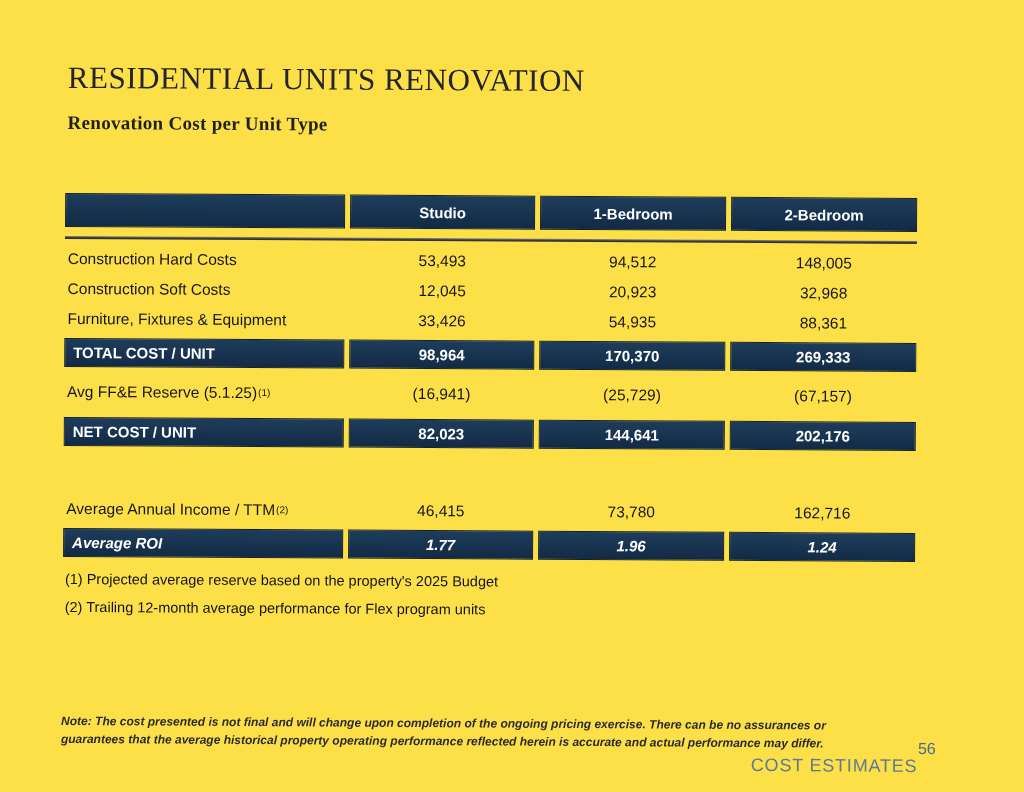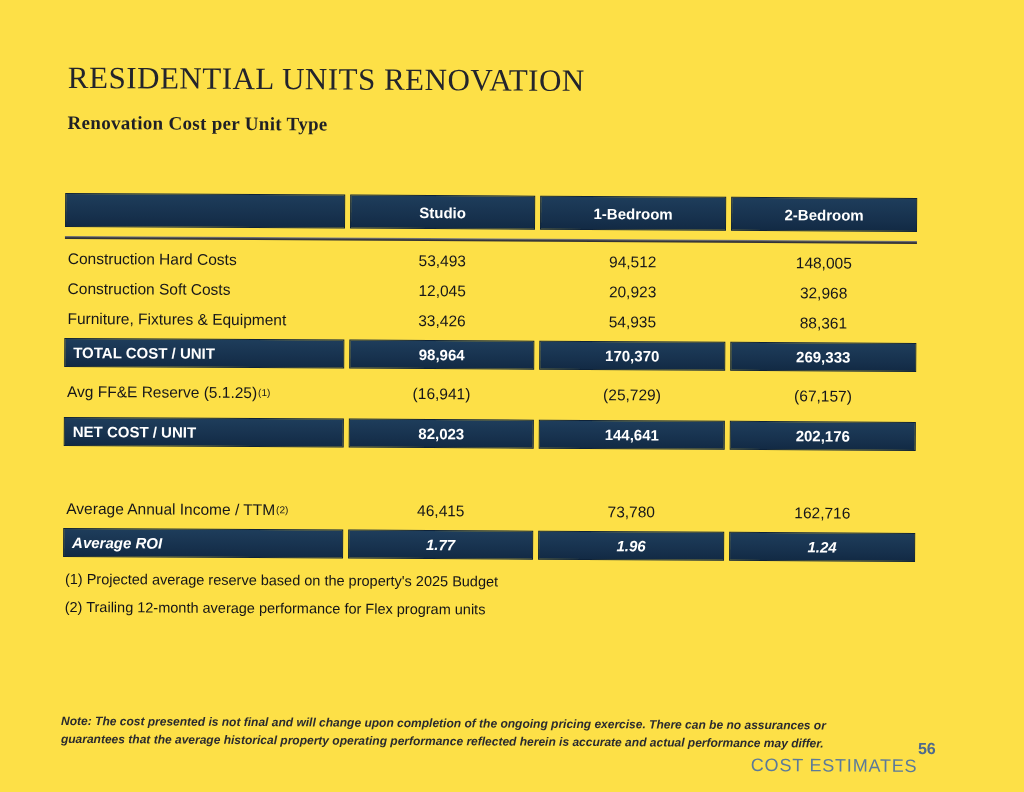--- a/index.html
+++ b/index.html
@@ -75,21 +75,21 @@
     position:absolute;left:65px;top:712px;width:830px;
     font-size:12px;font-style:italic;font-weight:600;
     color:#2a2a2e;line-height:1.5;
   }
   .footer-label{
     position:absolute;left:755px;top:751px;
     font-size:18px;color:#5b7a9a;letter-spacing:0.8px;white-space:nowrap;
   }
   .page-number{
     position:absolute;left:922px;top:735px;
-    font-size:16px;font-weight:700;color:#4e6a8c;
+    font-size:16px;font-weight:400;color:#4e6a8c;
   }
 </style>
 </head>
 <body>
 
 <div class="page">
   <div class="content">
 
     <div class="title">RESIDENTIAL UNITS RENOVATION</div>
     <div class="subtitle">Renovation Cost per Unit Type</div>

